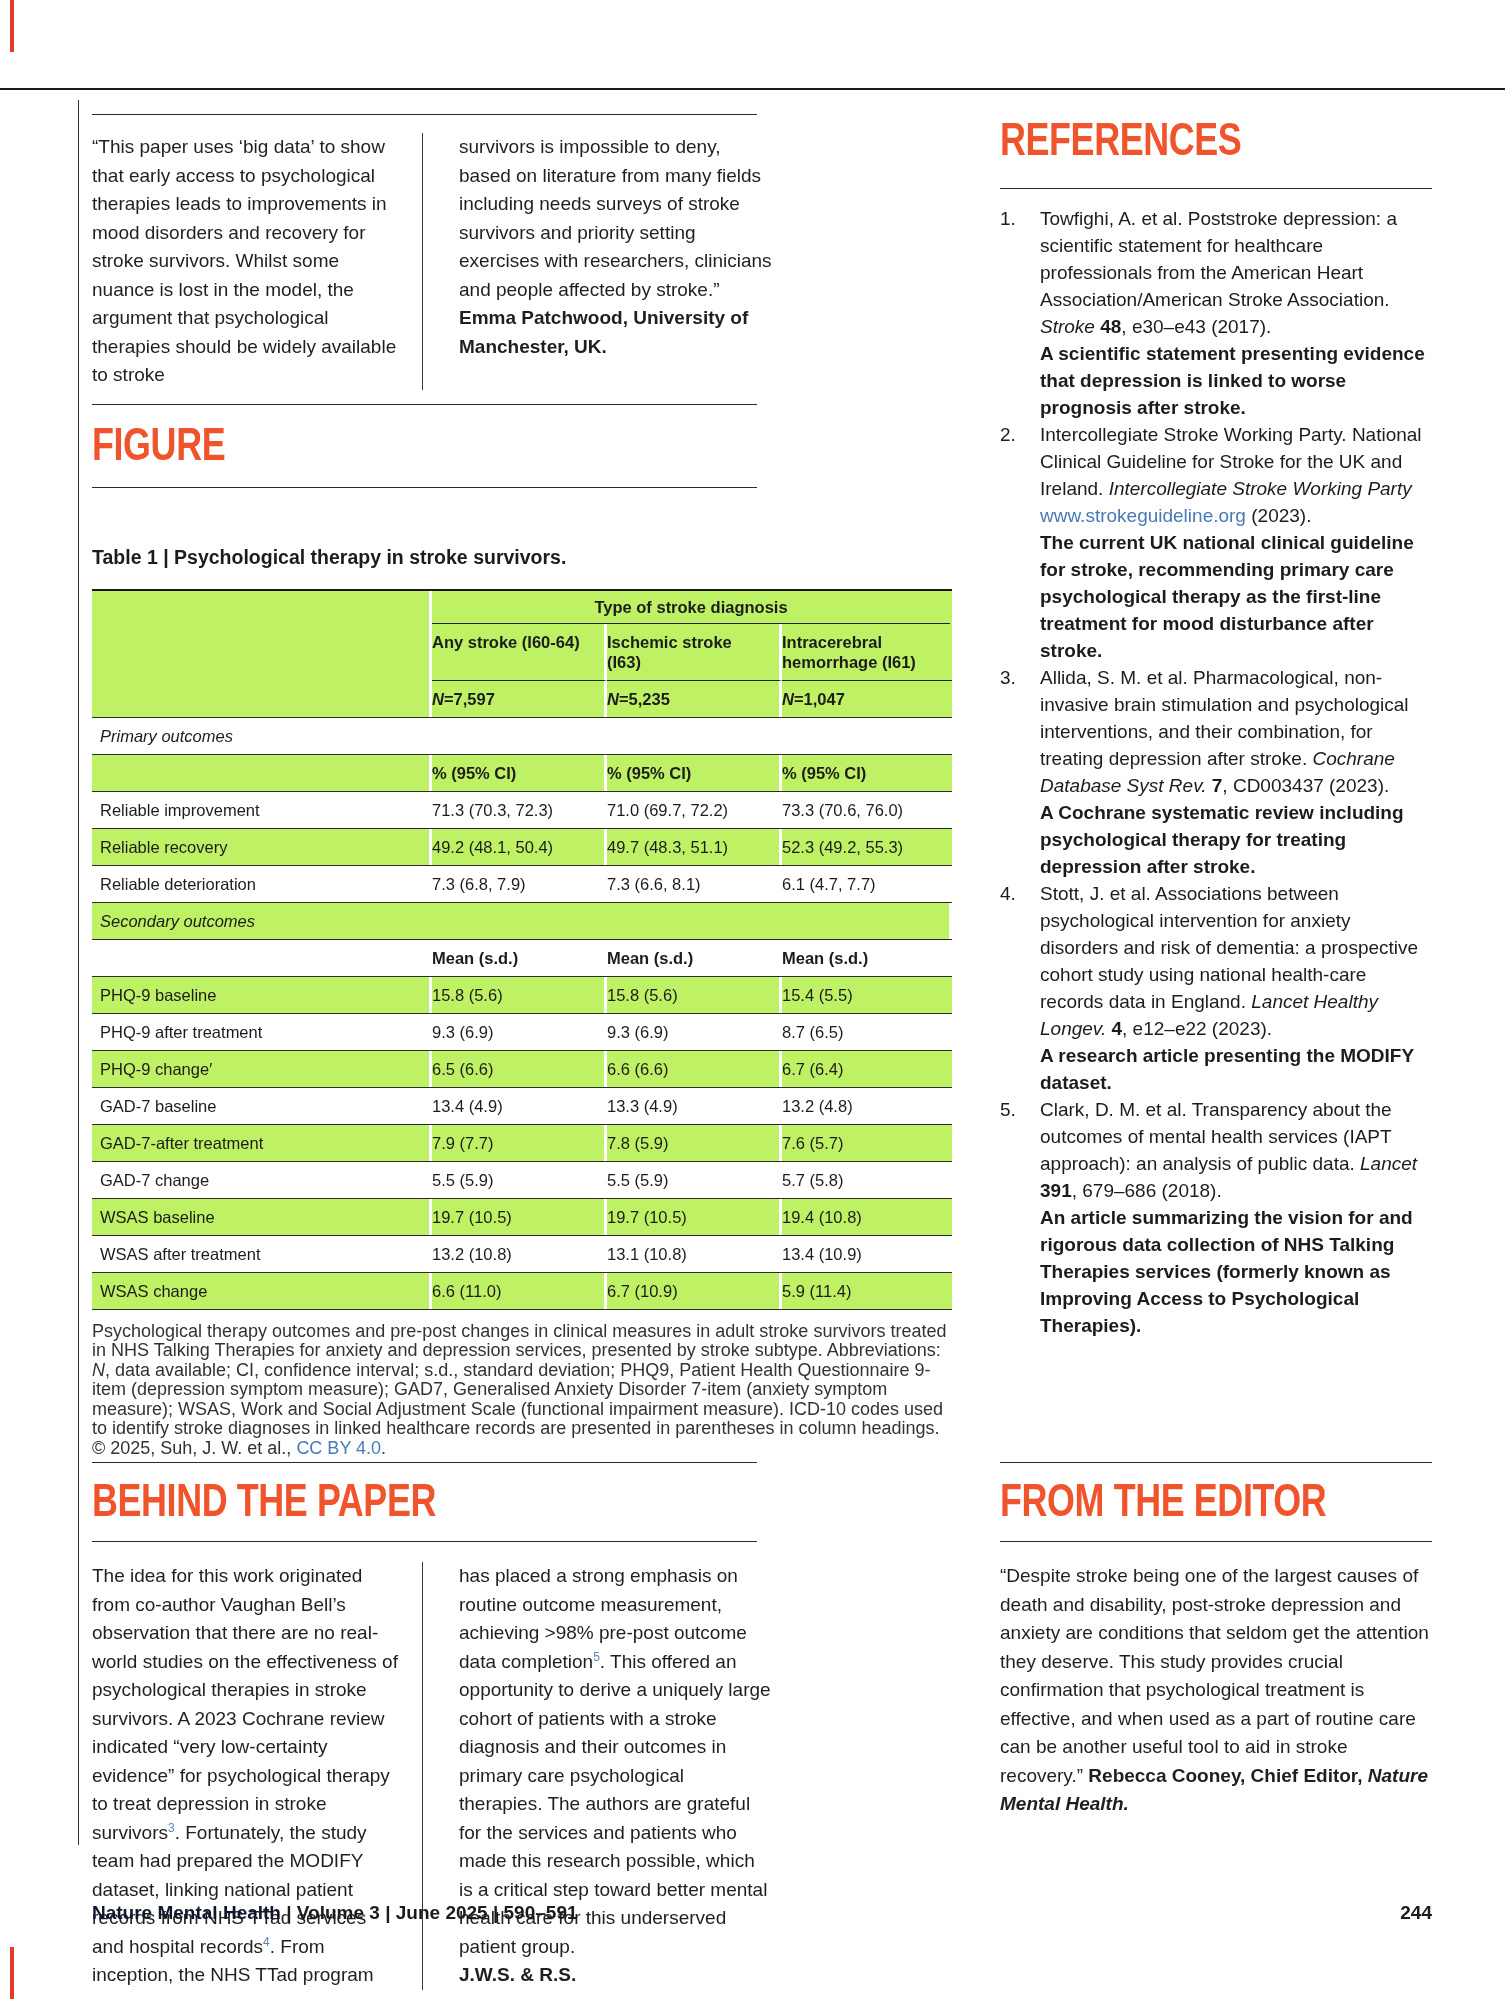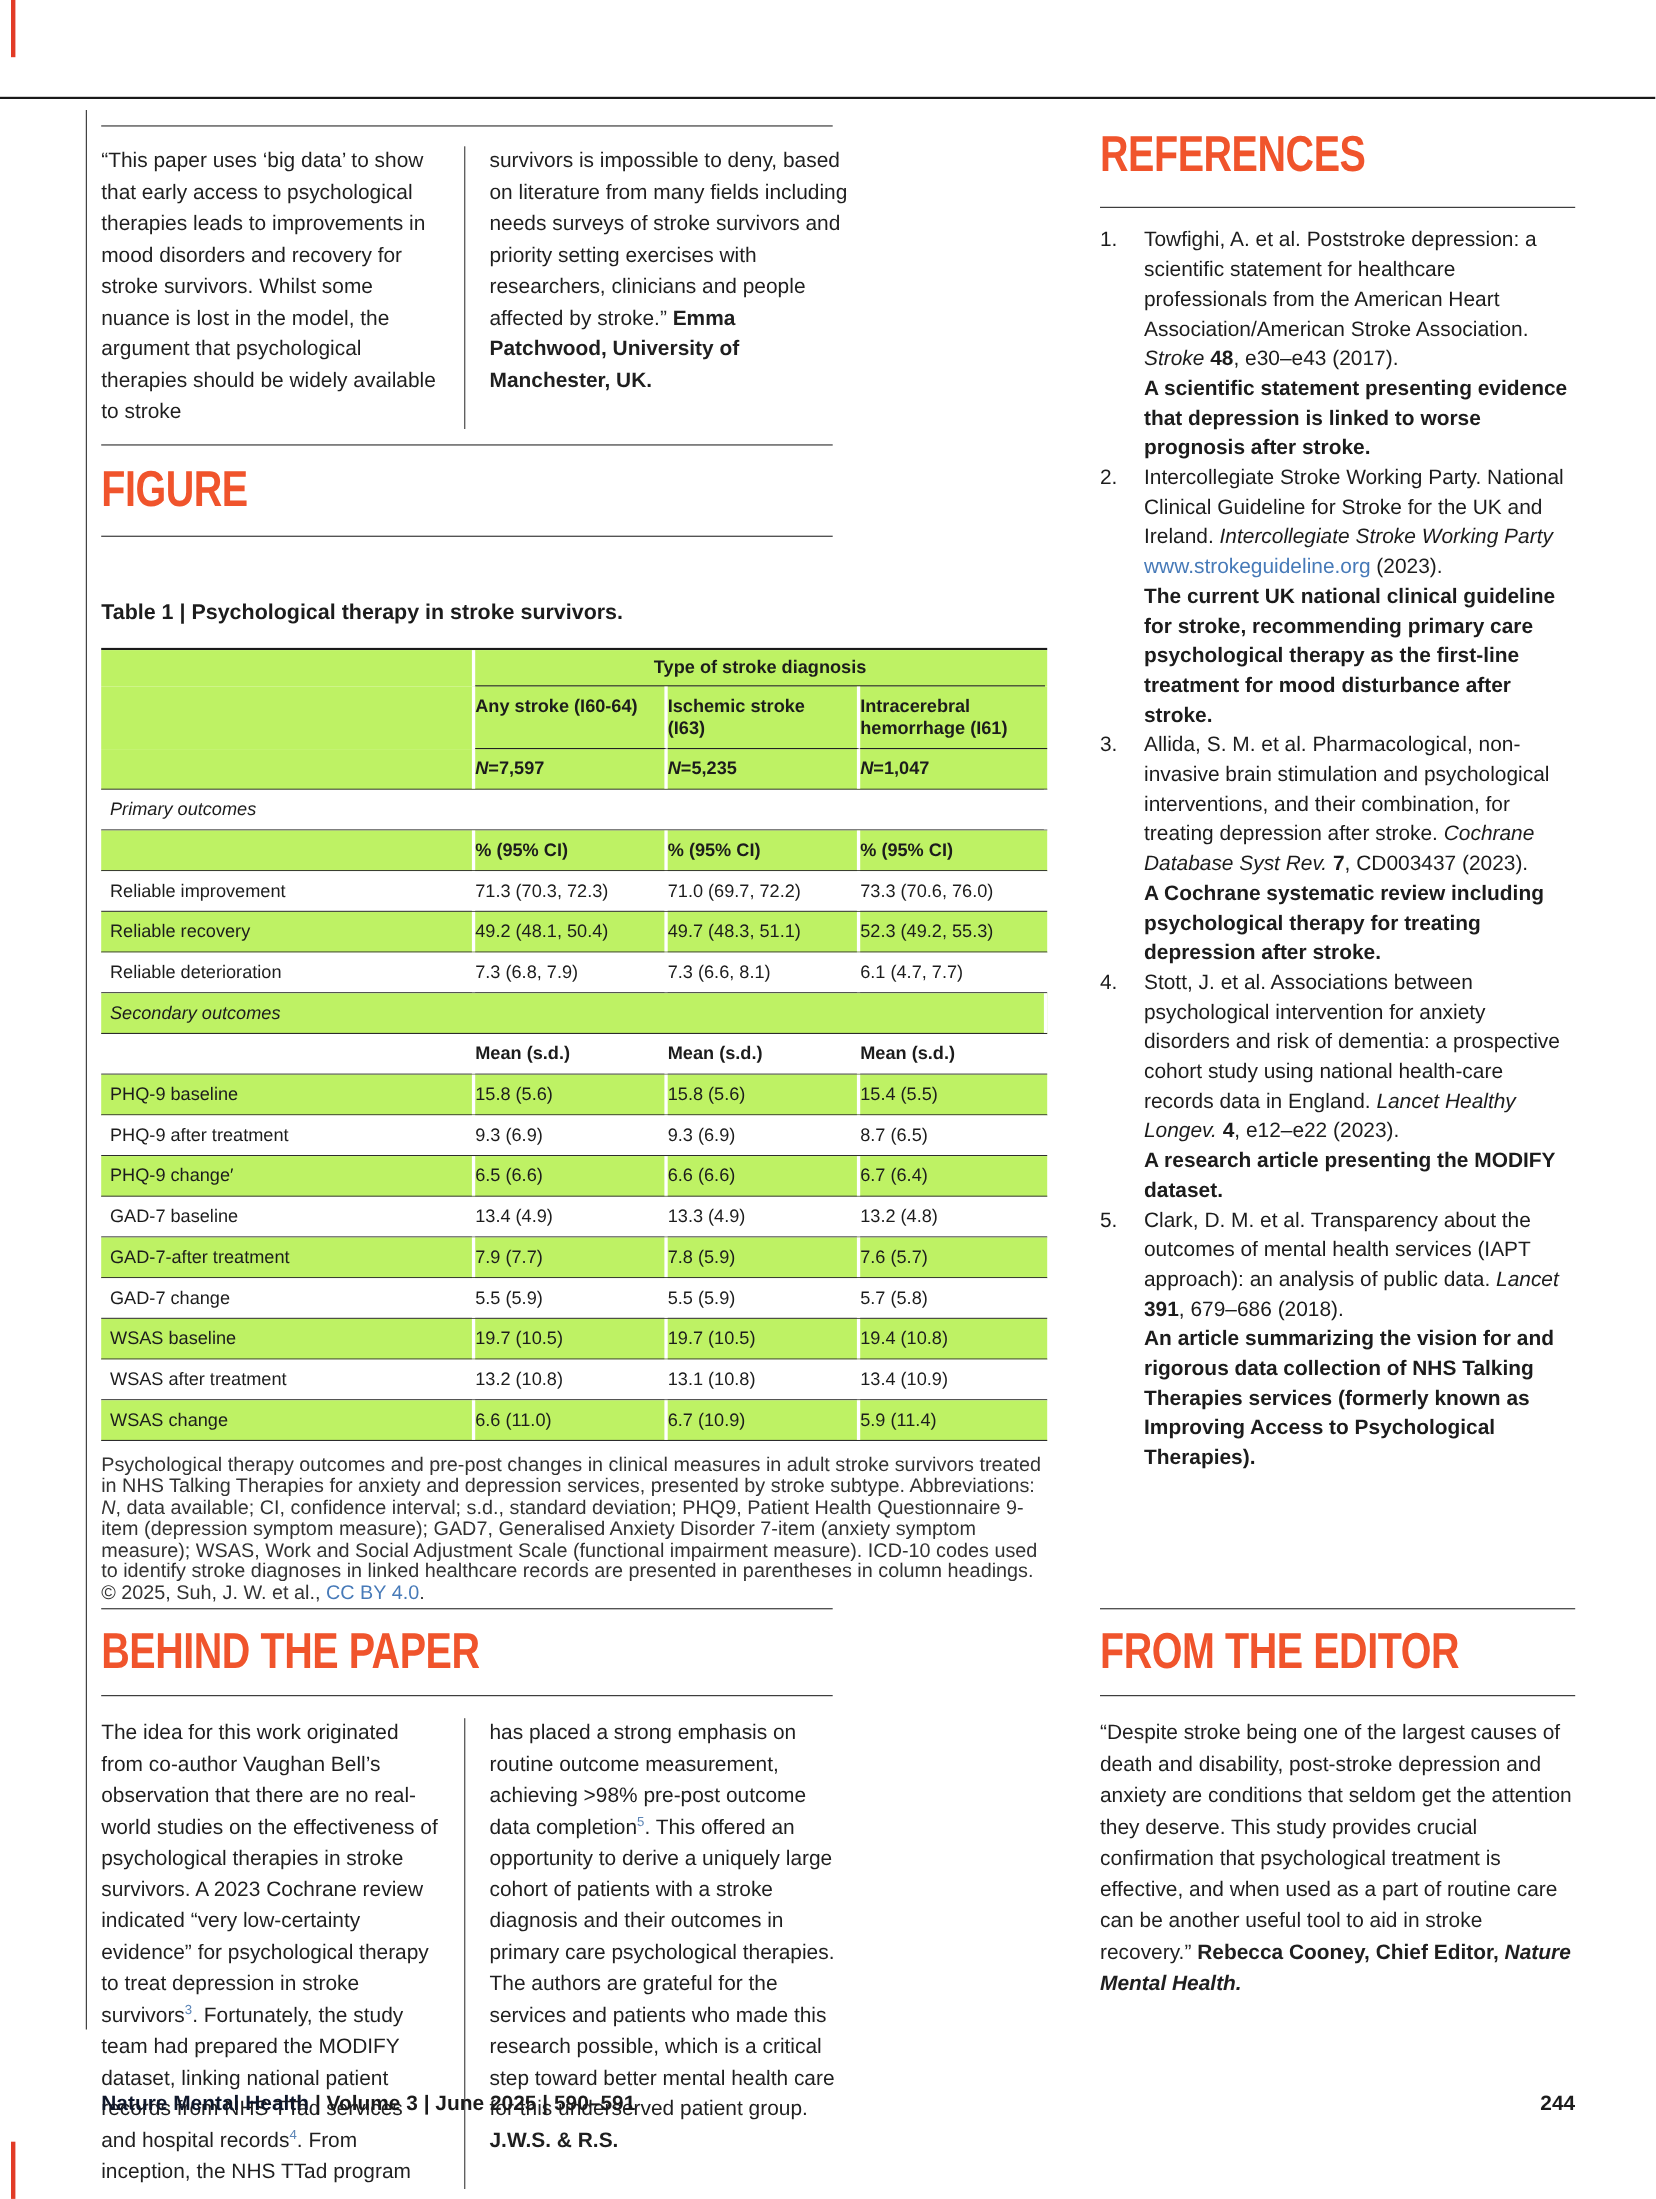--- a/index.html
+++ b/index.html
@@ -29,21 +29,21 @@
     letter-spacing:-0.5px; text-transform:uppercase;
     display:inline-block; transform:scaleX(0.78); transform-origin:0 50%;
     white-space:nowrap;
   }
   .h-wrap { height:46px; }
 
   .body-text { font-size:19px; line-height:28.5px; color:#1f1f1f; }
 
   .twocol { display:flex; width:680px; }
   .twocol .c1 { width:330px; padding-right:22px; }
-  .twocol .c2 { width:350px; padding-left:22px; border-left:1px solid #3a3a3a; }
+  .twocol .c2 { width:350px; padding-left:36px; border-left:1px solid #3a3a3a; }
 
   
   .sg-p {}
   .sg-i { font-style:italic; }
   .sg-b { font-weight:700; }
   .sg-bi { font-weight:700; font-style:italic; }
   .sg-link { color:#477ab8; }
   .sg-flink { color:#0f172a; font-weight:700; }
   .sg-sup { vertical-align:super; font-size:12px; line-height:0; color:#5b84b5; }
   .sg-note { font-weight:700; display:block; }

